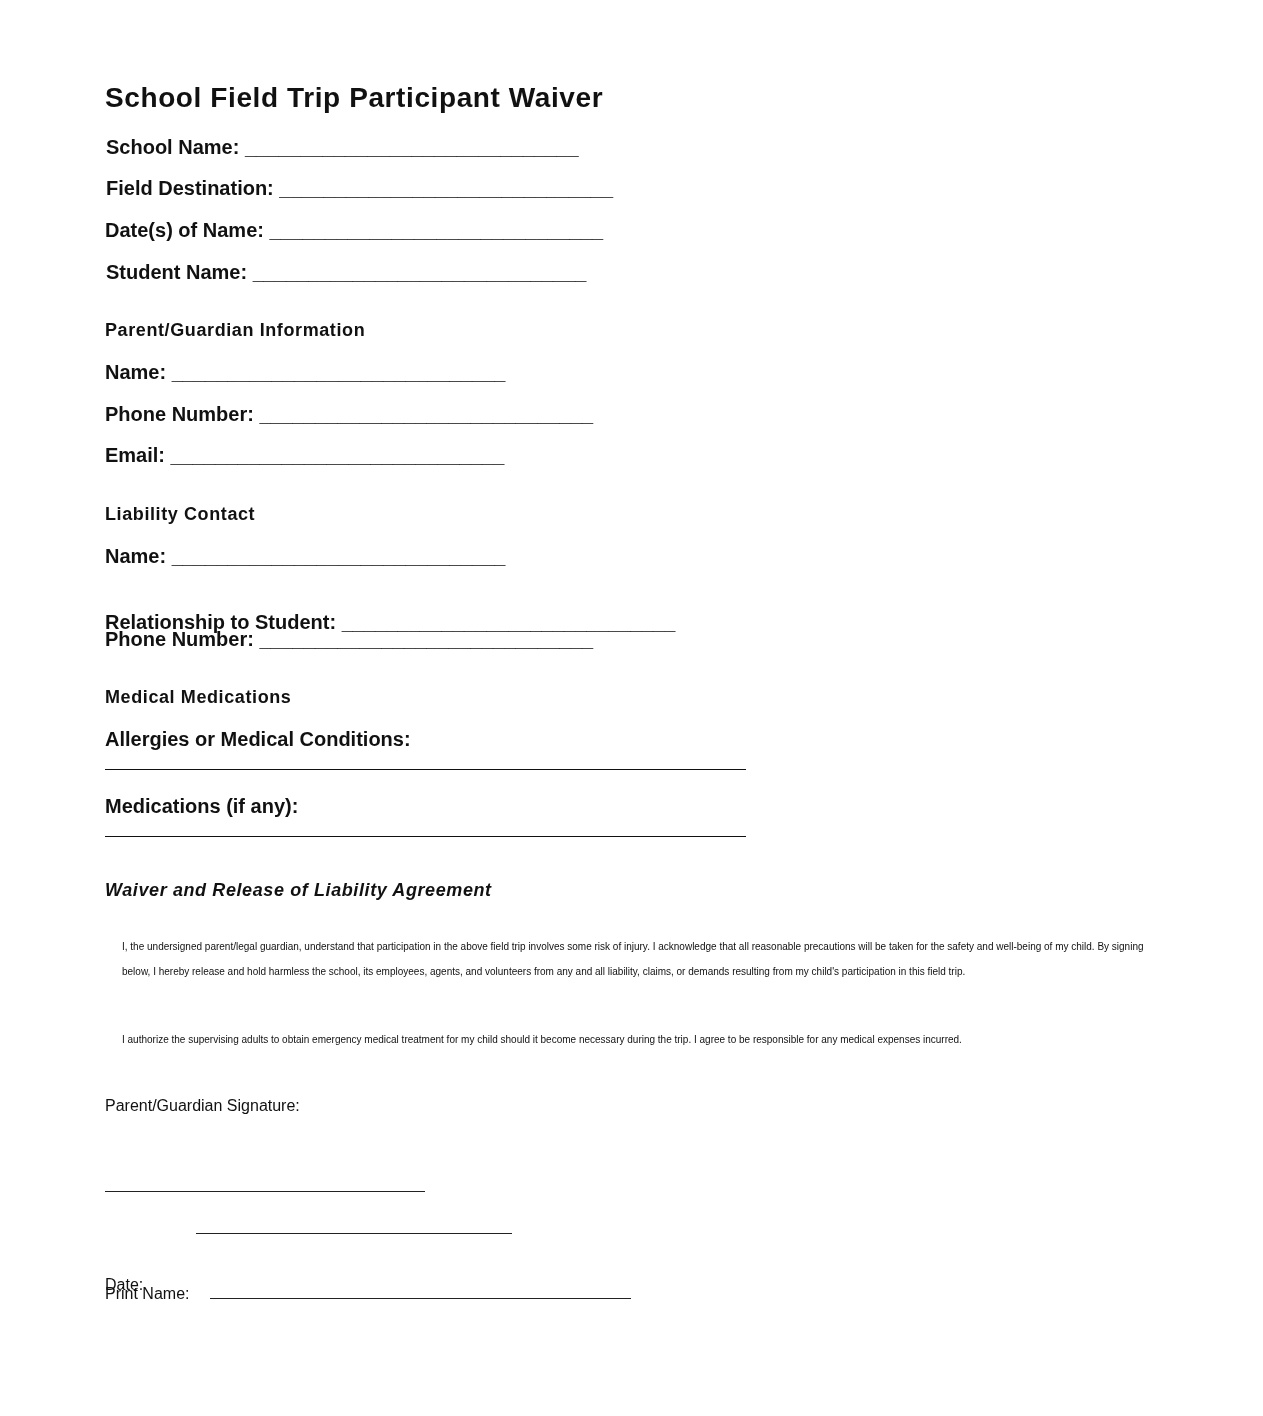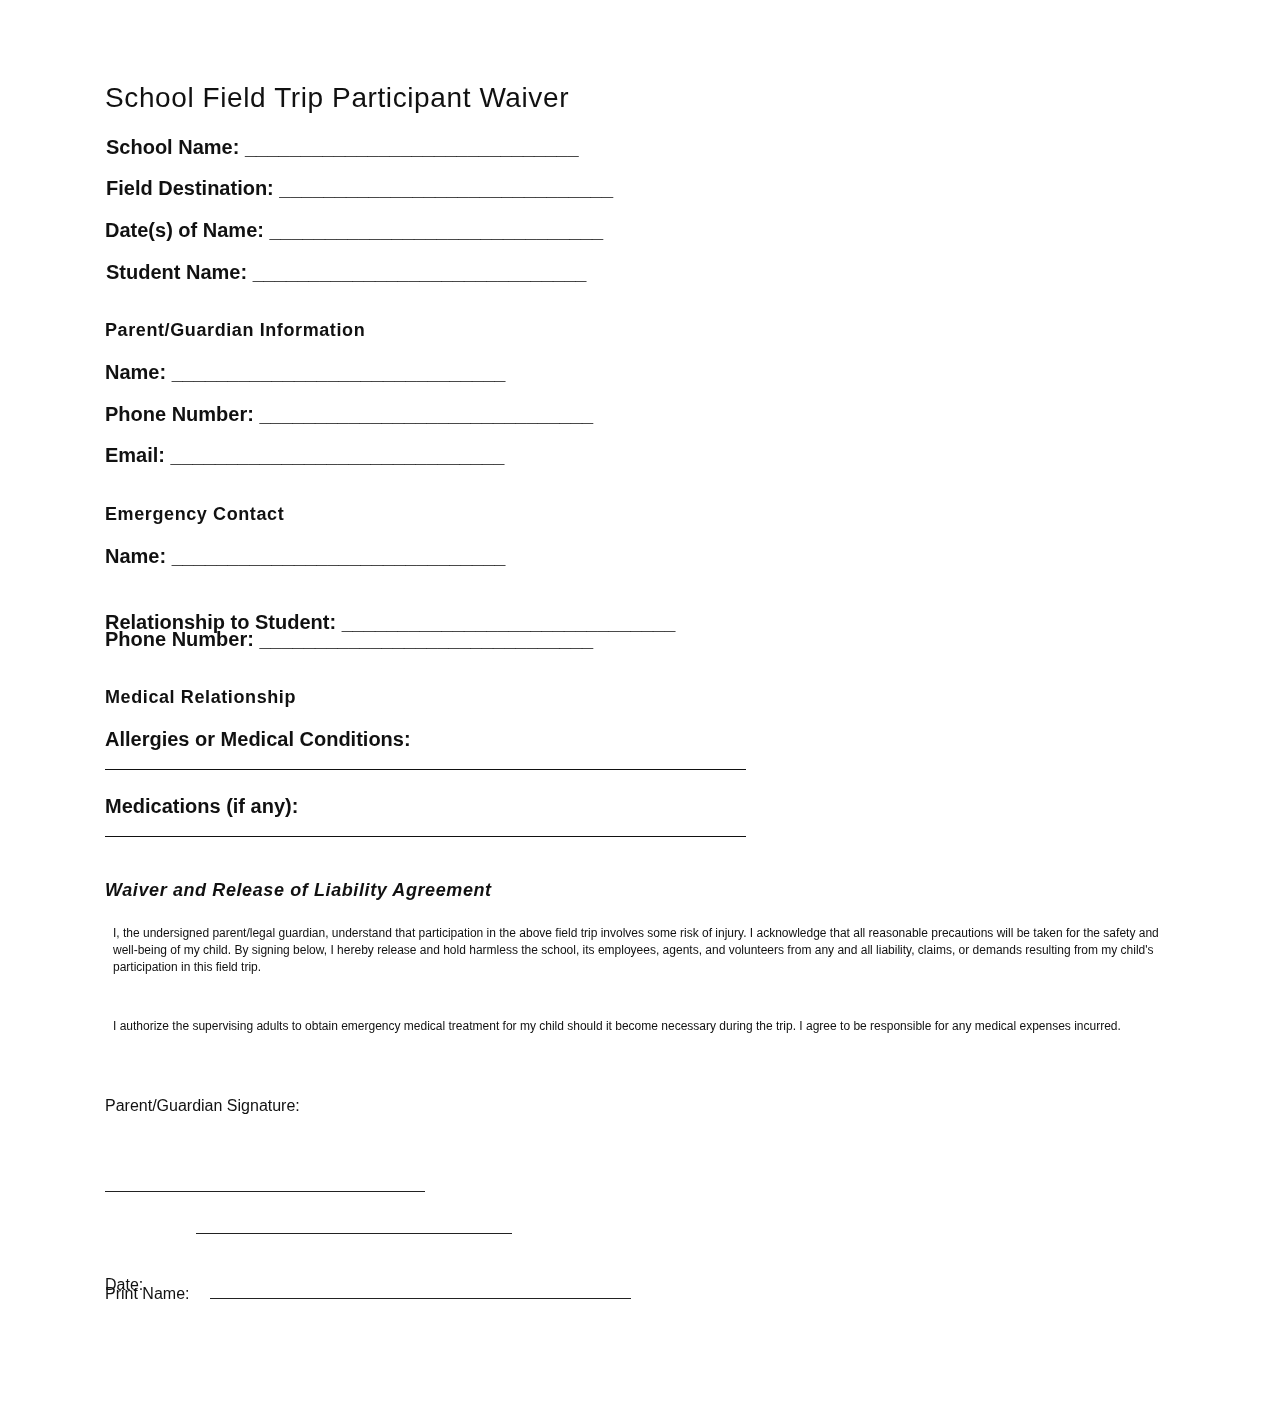--- a/index.html
+++ b/index.html
@@ -3,39 +3,39 @@
 <meta charset="utf-8">
 <style>
   html, body { margin: 0; padding: 0; background: #ffffff; }
   body {
     width: 1263px; height: 1416px; position: relative; overflow: hidden;
     font-family: "Liberation Sans", sans-serif; color: #000;
   }
   .page { position: absolute; left: 105px; top: 0; width: 1060px; }
   h1 {
     position: absolute; left: 0; top: 82px; margin: 0;
-    font-size: 28px; font-weight: normal; letter-spacing: 0.6px;
+    font-size: 28px; font-weight: bold; letter-spacing: 0.6px;
     color: #111;
   }
   .field {
     position: absolute; left: 0; font-size: 20px; font-weight: bold;
     white-space: nowrap; color: #111;
   }
   .field .blank { font-weight: bold; letter-spacing: 0; }
   h2 {
     position: absolute; left: 0; margin: 0; font-size: 18px;
     font-weight: bold; letter-spacing: 0.6px; color: #111; white-space: nowrap;
   }
   .fullline {
     position: absolute; left: 0; width: 641px; height: 0;
     border-top: 1.5px solid #111;
   }
   .para {
-    position: absolute; left: 0; width: 1050px; font-size: 12px;
-    line-height: 17px; color: #111; margin: 8px;
+    position: absolute; left: 0; width: 1050px; font-size: 10px;
+    line-height: 25px; color: #111; margin: 17px;
   }
   .plain { position: absolute; left: 0; font-size: 16px; color: #111; white-space: nowrap; }
   .sigline { position: absolute; height: 0; border-top: 1px solid #222; }
 </style>
 </head>
 <body>
 
 <div class="page">
 
   <h1>School Field Trip Participant Waiver</h1>
@@ -64,35 +64,35 @@
   </div>
   <div class="field" style="top:403px;">
     <span>Phone Number:</span>
     <span class="blank">______________________________</span>
   </div>
   <div class="field" style="top:444px;">
     <span>Email:</span>
     <span class="blank">______________________________</span>
   </div>
 
-  <h2 style="top:504px;">Emergency Contact</h2>
+  <h2 style="top:504px;">Liability Contact</h2>
   <div class="field" style="top:545px;">
     <span>Name:</span>
     <span class="blank">______________________________</span>
   </div>
   <div class="field" style="top:586px;margin-top:25px;">
     <span>Relationship to Student:</span>
     <span class="blank">______________________________</span>
   </div>
   <div class="field" style="top:628px;">
     <span>Phone Number:</span>
     <span class="blank">______________________________</span>
   </div>
 
-  <h2 style="top:687px;">Medical Relationship</h2>
+  <h2 style="top:687px;">Medical Medications</h2>
   <div class="field" style="top:728px;">Allergies or Medical Conditions:</div>
   <div class="fullline" style="top:769px;"></div>
   <div class="field" style="top:795px;">Medications (if any):</div>
   <div class="fullline" style="top:836px;"></div>
 
   <h2 style="top:880px;font-style:italic;">Waiver and Release of Liability Agreement</h2>
   <p class="para" style="top:917px;">I, the undersigned parent/legal guardian, understand that participation in the above field trip involves some risk of injury. I acknowledge that all reasonable precautions will be taken for the safety and well-being of my child. By signing below, I hereby release and hold harmless the school, its employees, agents, and volunteers from any and all liability, claims, or demands resulting from my child's participation in this field trip.</p>
   <p class="para" style="top:1010px;">I authorize the supervising adults to obtain emergency medical treatment for my child should it become necessary during the trip. I agree to be responsible for any medical expenses incurred.</p>
 
   <div class="plain" style="top:1097px;">Parent/Guardian Signature:</div>

